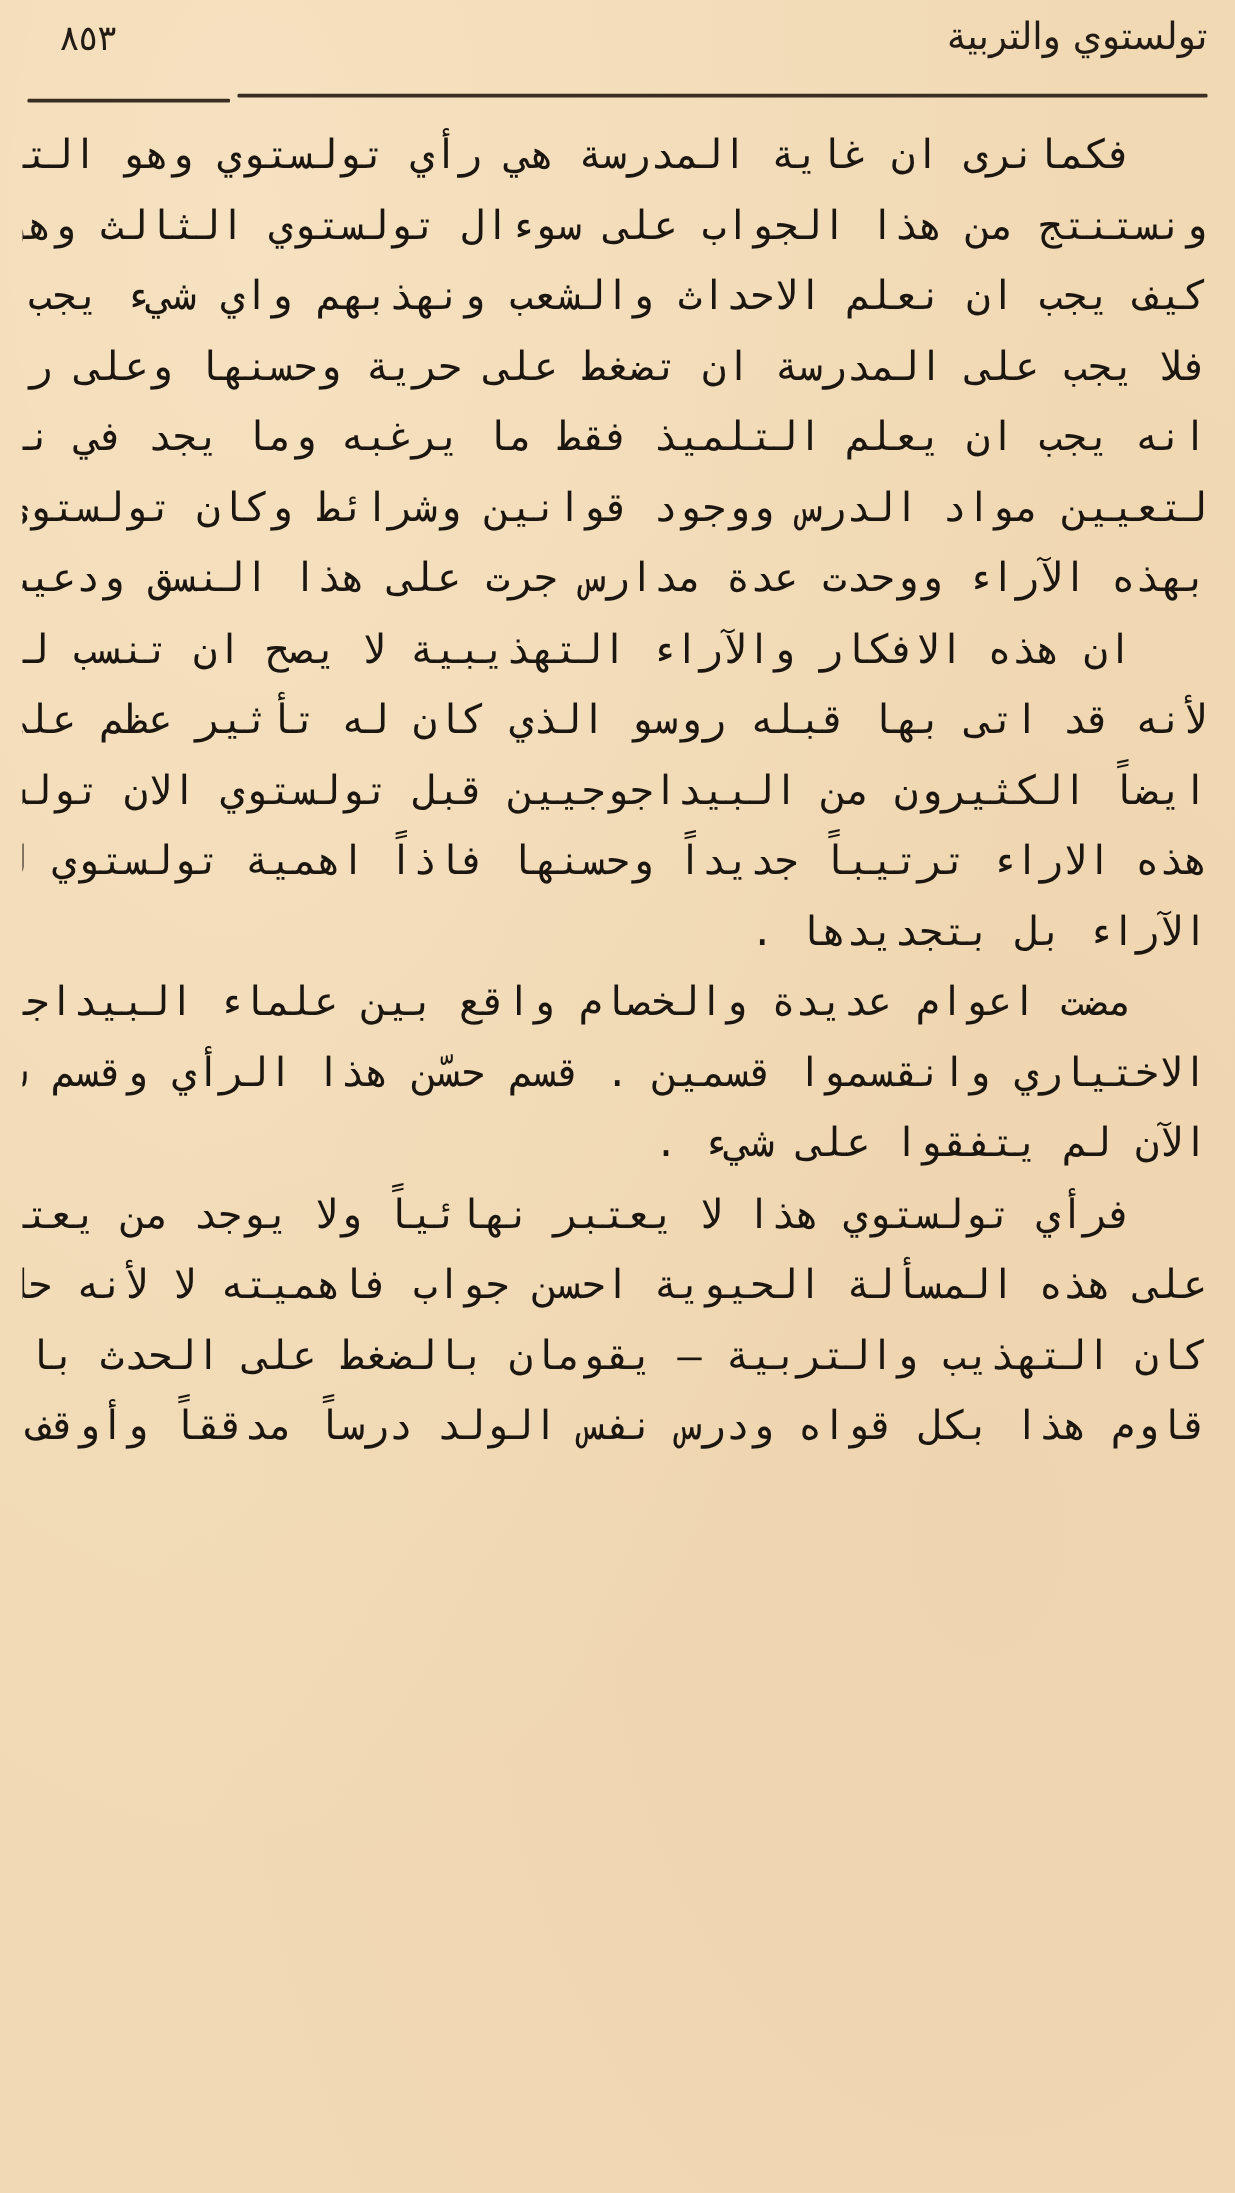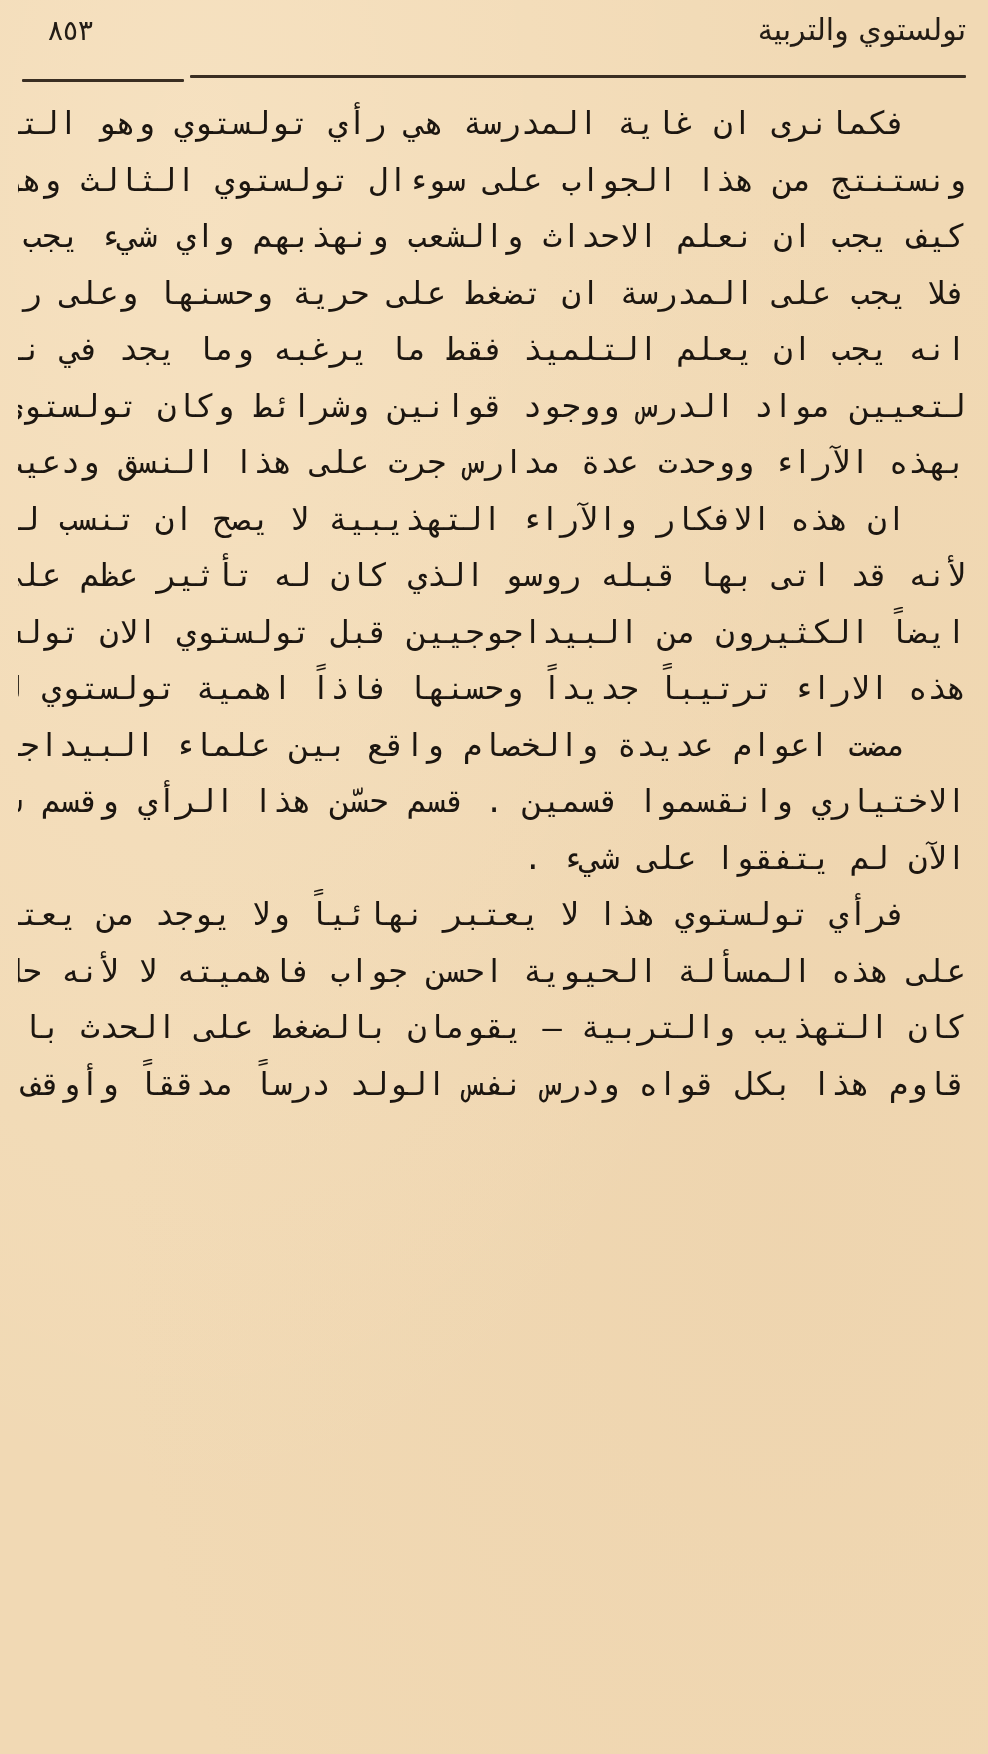--- a/index.html
+++ b/index.html
@@ -105,20 +105,21 @@
     <span class="line short">ونستنتج من هذا الجواب على سوءال تولستوي الثالث وهو :</span>
     <span class="line">كيف يجب ان نعلم الاحداث والشعب ونهذبهم واي شيء يجب ان</span>
     <span class="line">فلا يجب على المدرسة ان تضغط على حرية وحسنها وعلى رأي تولستوي</span>
     <span class="line">انه يجب ان يعلم التلميذ فقط ما يرغبه وما يجد في نفسه ميلا اليه فلا لزوم</span>
     <span class="line">لتعيين مواد الدرس ووجود قوانين وشرائط وكان تولستوي يجاهر</span>
     <span class="line">بهذه الآراء ووحدت عدة مدارس جرت على هذا النسق ودعيت</span>
     <span class="line indent">ان هذه الافكار والآراء التهذيبية لا يصح ان تنسب لتولستوي</span>
     <span class="line">لأنه قد اتى بها قبله روسو الذي كان له تأثير عظم على تولستوي واتى بها</span>
     <span class="line">ايضاً الكثيرون من البيداجوجيين قبل تولستوي الان تولستوي رتب</span>
     <span class="line">هذه الاراء ترتيباً جديداً وحسنها فاذاً اهمية تولستوي ليس والتربية بهذه</span>
+    <span class="line short">الآراء بل بتجديدها .</span>
     <span class="line indent">مضت اعوام عديدة والخصام واقع بين علماء البيداجوجيا عن التعليم</span>
     <span class="line">الاختياري وانقسموا قسمين . قسم حسّن هذا الرأي وقسم سفهه وحتى</span>
     <span class="line short">الآن لم يتفقوا على شيء .</span>
     <span class="line indent">فرأي تولستوي هذا لا يعتبر نهائياً ولا يوجد من يعترف ان جوابه</span>
     <span class="line">على هذه المسألة الحيوية احسن جواب فاهميته لا لأنه حل هذا السوءال المهم</span>
     <span class="line">كان التهذيب والتربية — يقومان بالضغط على الحدث بافساد عواطف</span>
     <span class="line">قاوم هذا بكل قواه ودرس نفس الولد درساً مدققاً وأوقف نفسه للمدافعة</span>
   </div>
 </div>
 

